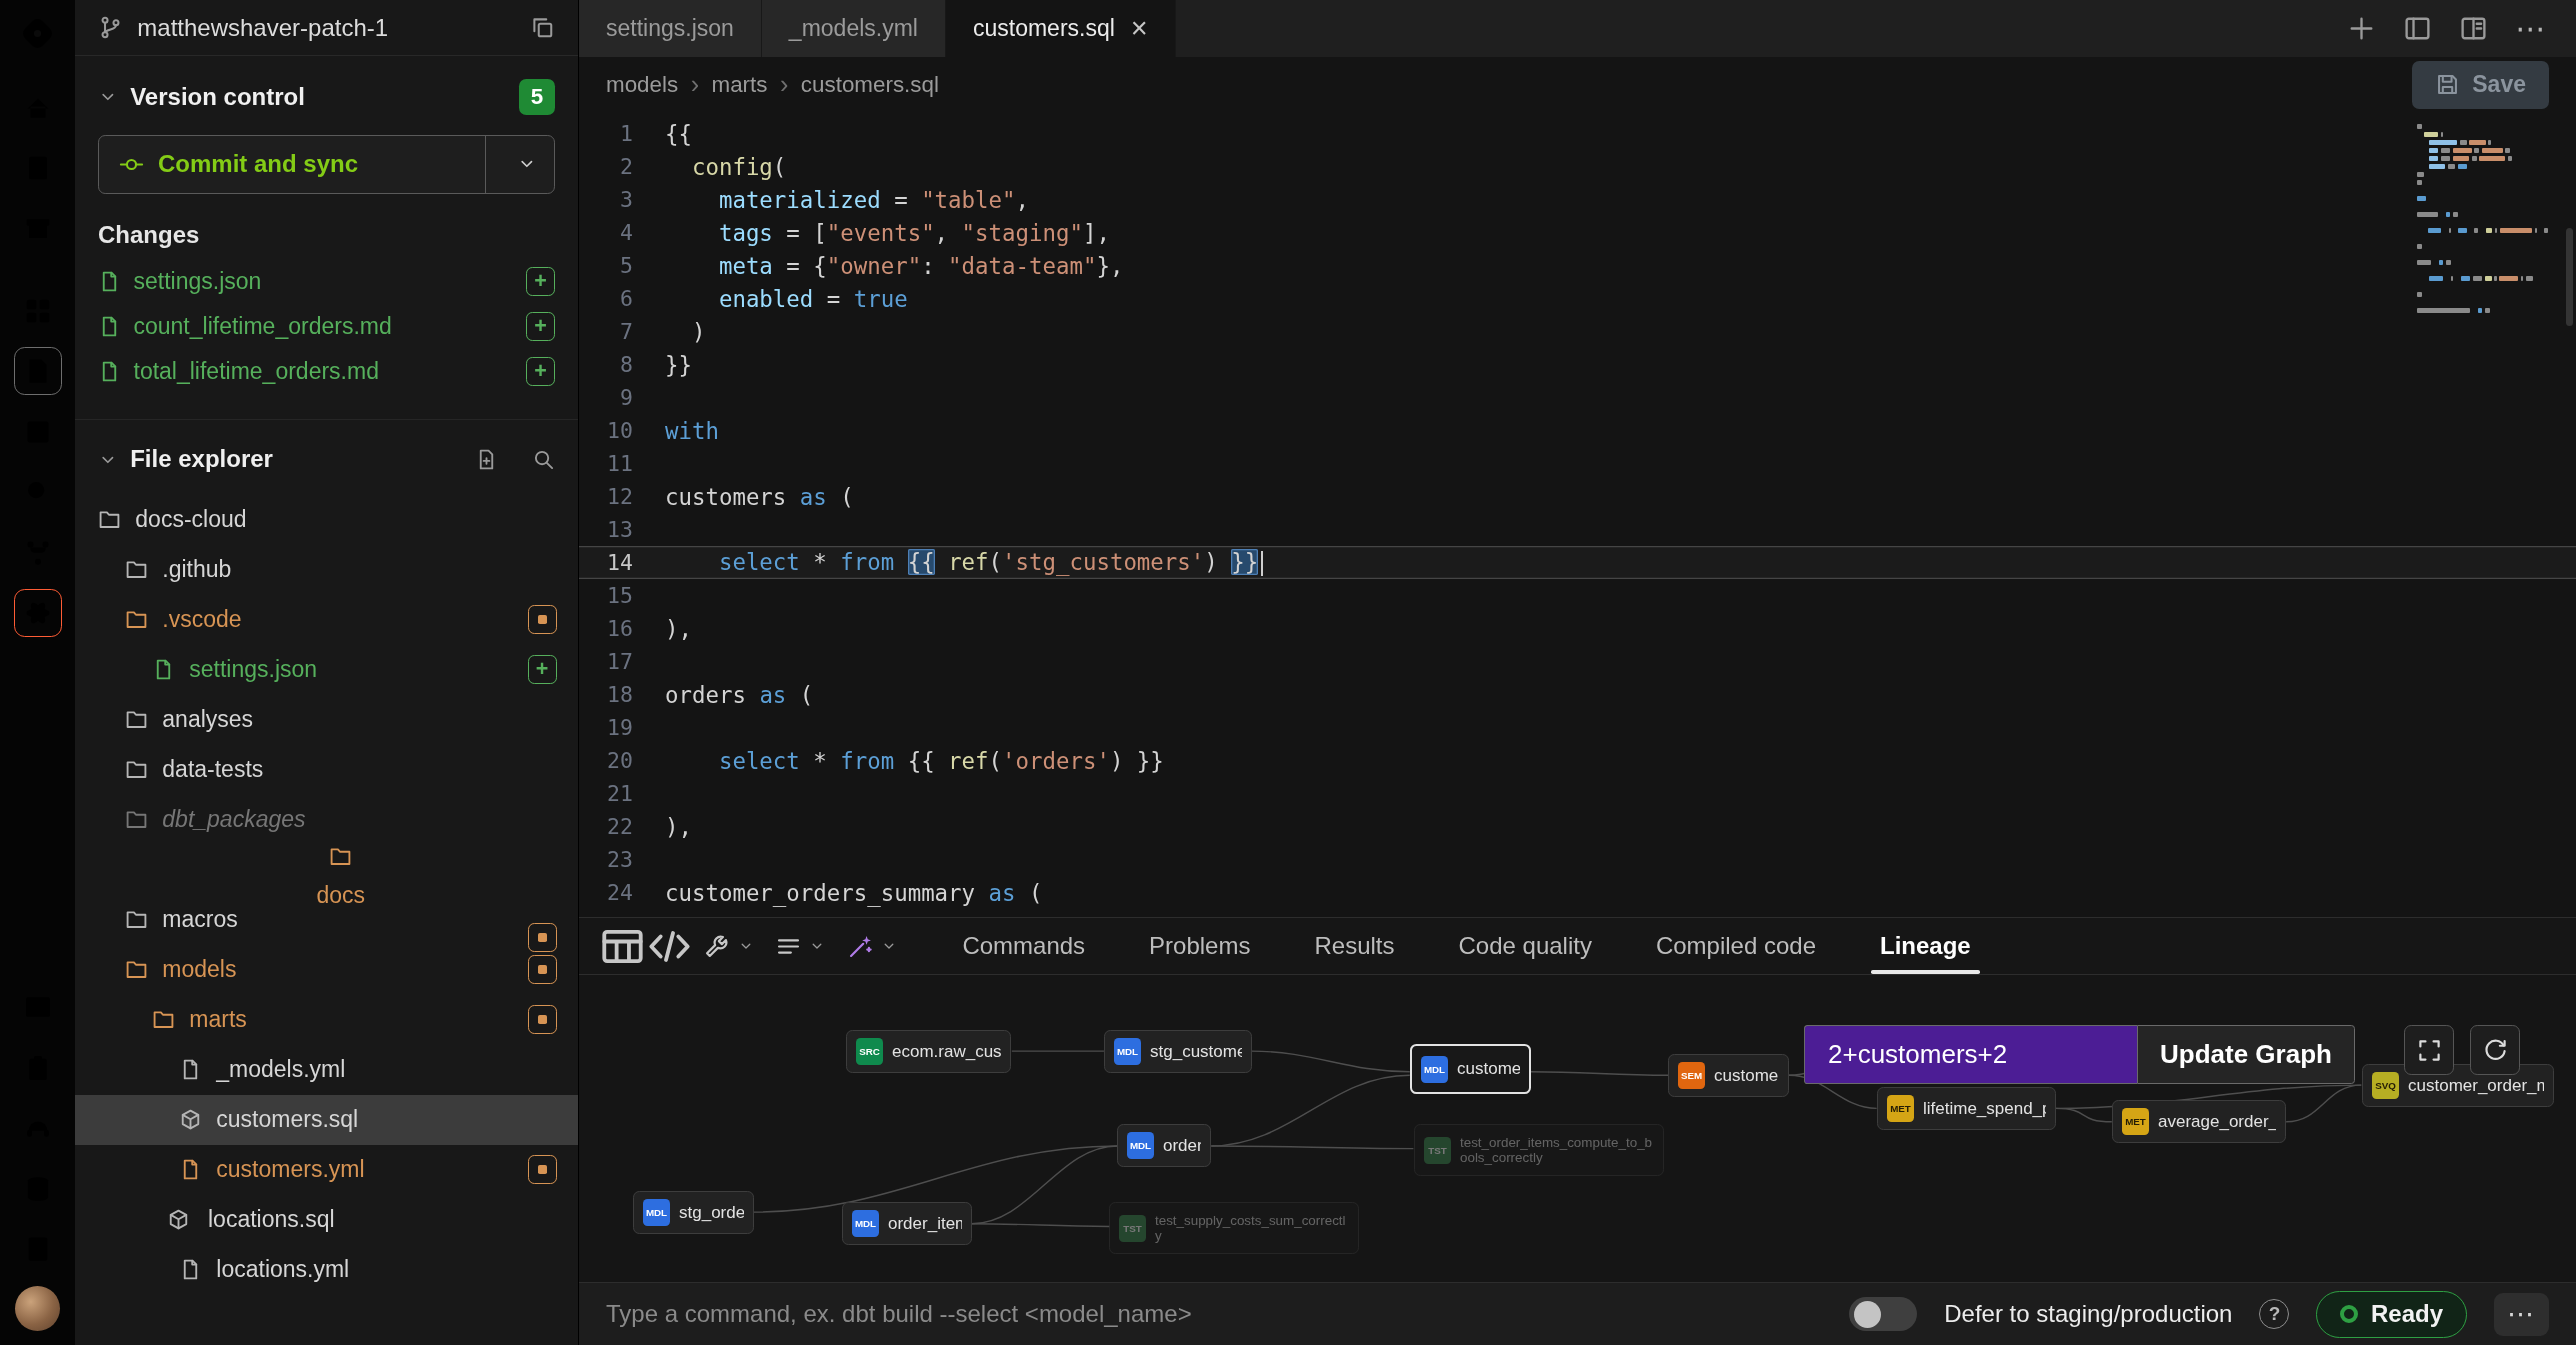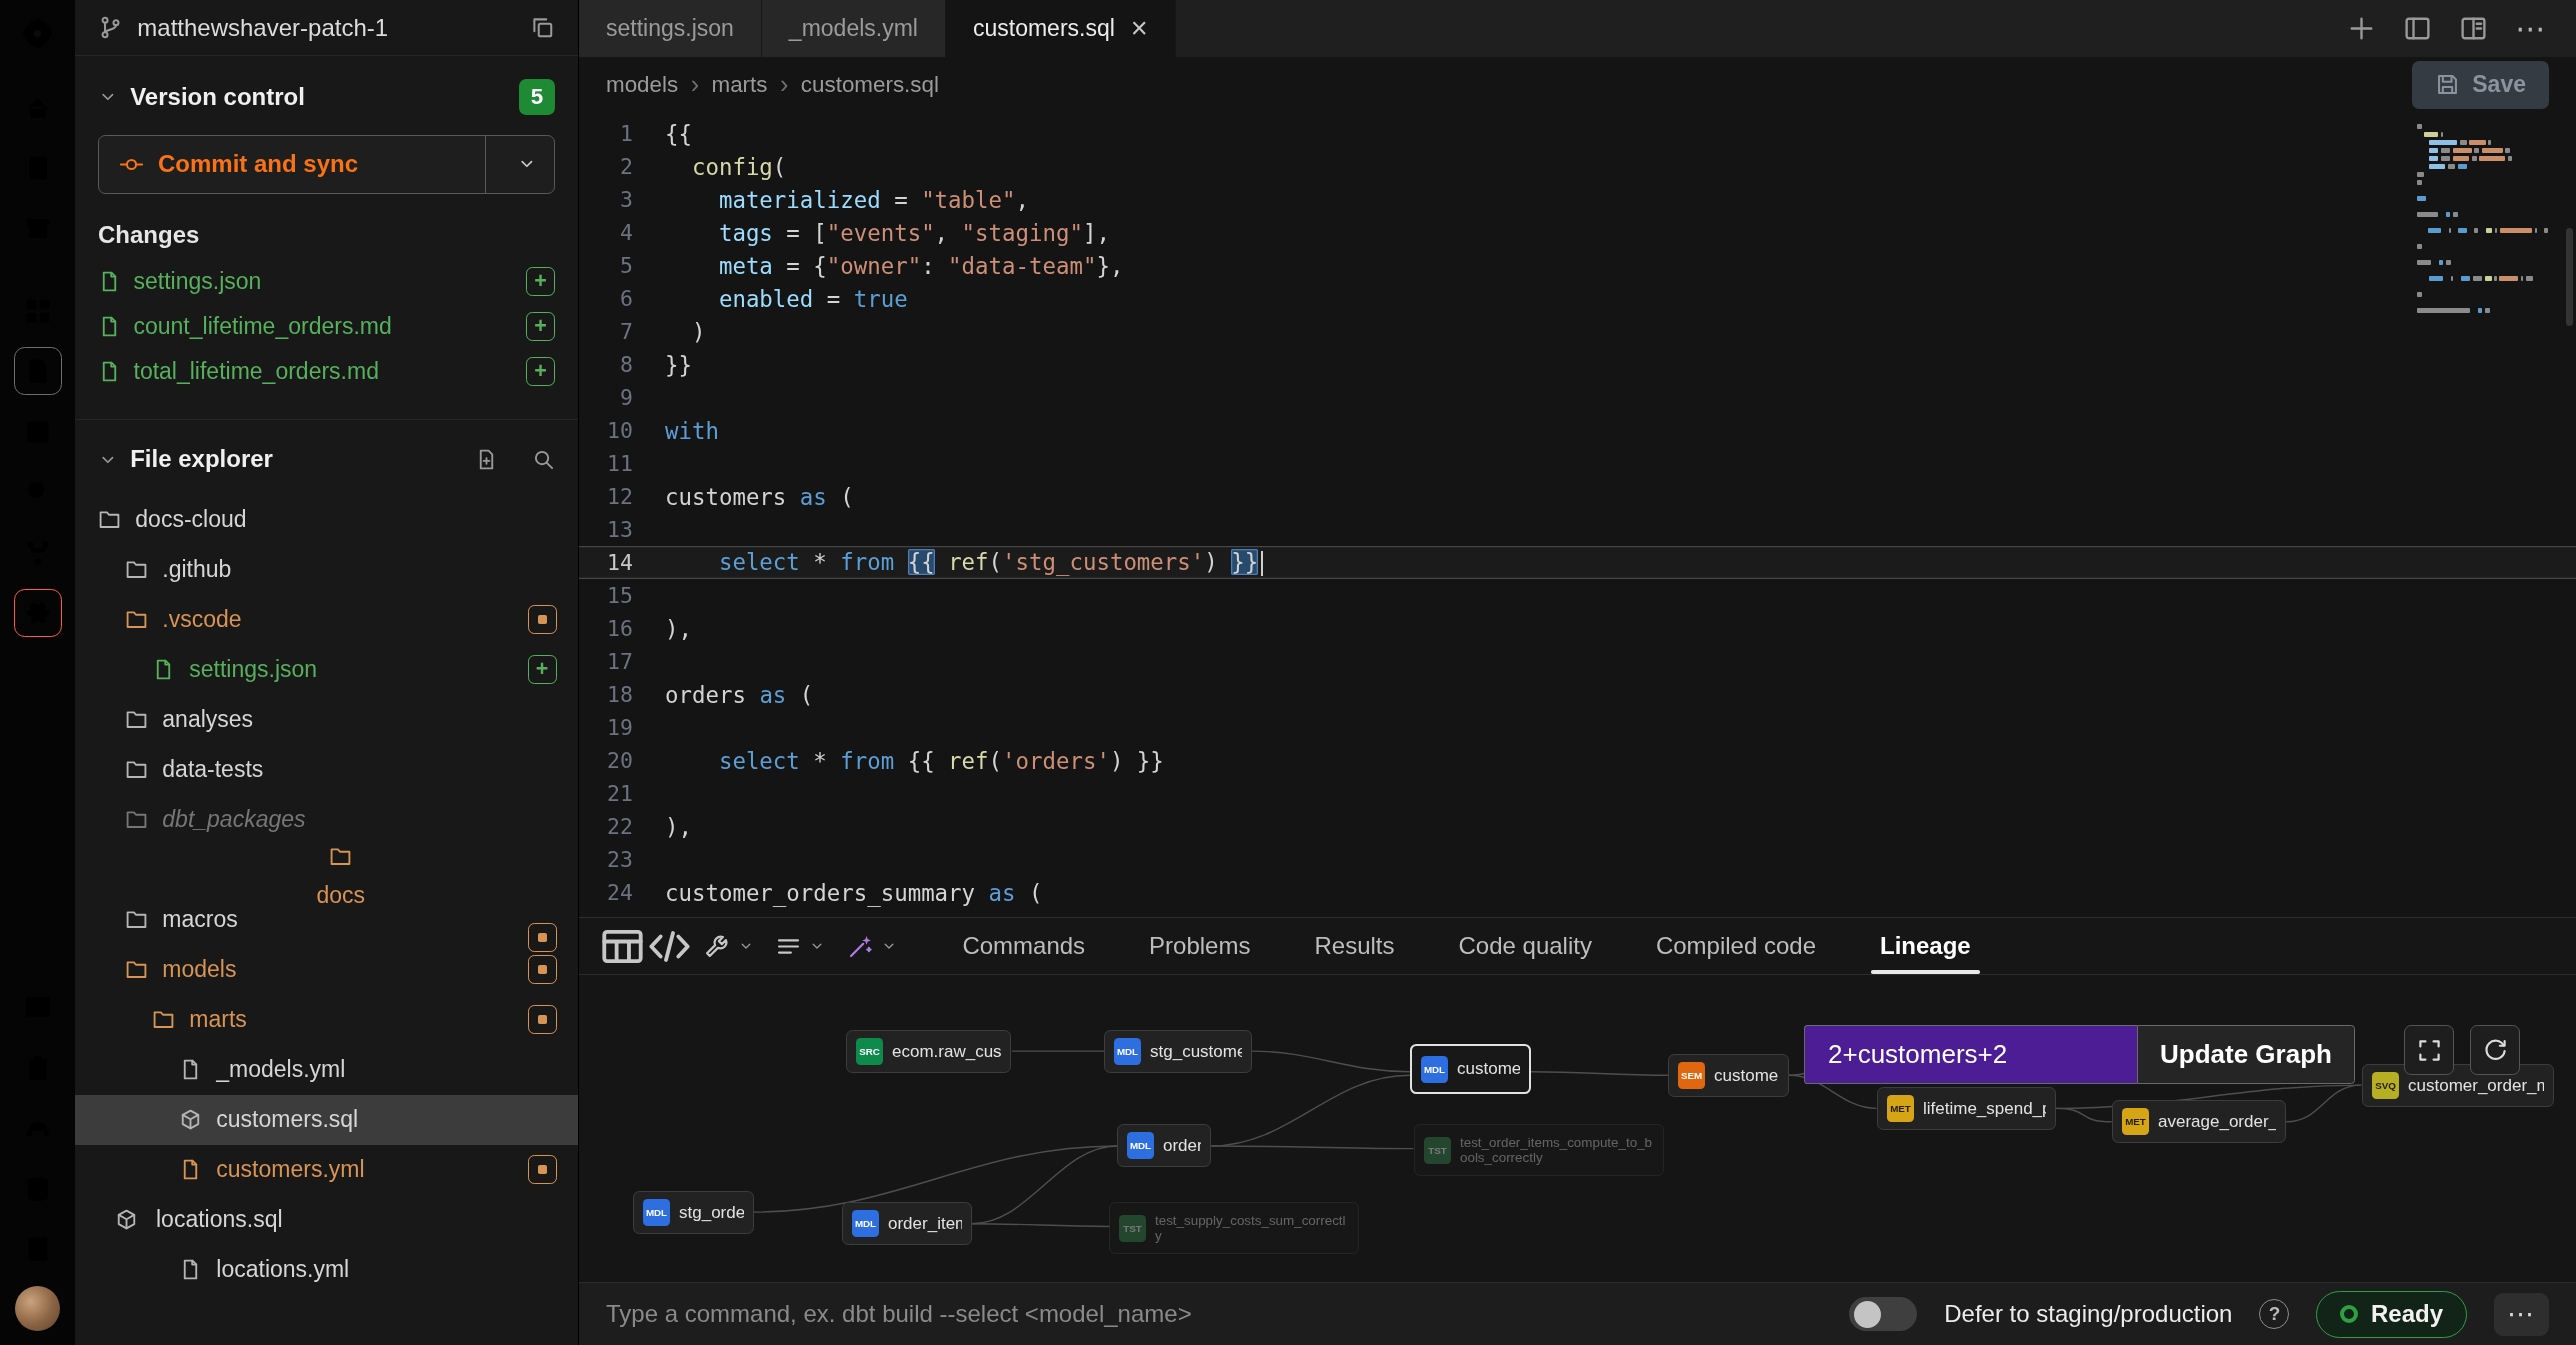--- a/index.html
+++ b/index.html
@@ -32,21 +32,21 @@
 
   
   .side { width:504px; flex-shrink:0; border-right:0.9px solid #000; display:flex; flex-direction:column; background:#181818; }
   .branch-bar { height:56px; flex-shrink:0; display:flex; align-items:center; gap:14.3px; padding:0 23px;
        border-bottom:0.9px solid #282828; color:#dcdcdc; font-size:24px; }
   .section-header { display:flex; align-items:center; gap:12.5px; padding:23px 23px 12.5px; }
   .section-title { font-weight:700; font-size:24px; color:#f0f0f0; }
   .vc-badge { background:#1f8a34; color:#fff; min-width:36px; height:36px; border-radius:7.2px;
        display:flex; align-items:center; justify-content:center; font-size:22.4px; font-weight:700; }
   .commit-btn { margin:7.2px 23px 0; height:59px; border:0.9px solid #5a5a5a; border-radius:7.2px; background:#1e1e1e;
-       display:flex; align-items:center; padding-left:19.7px; gap:14.3px; font-size:24px; color:#f97316; }
+       display:flex; align-items:center; padding-left:19.7px; gap:14.3px; font-size:24px; color:#84cc16; }
   .commit-label { font-weight:600; }
   .commit-divider { width:0.9px; height:100%; background:#5a5a5a; margin-left:auto; }
   .commit-chevron { width:54px; height:100%; display:flex; align-items:center; justify-content:center; color:#cfcfcf; }
   .changes-title { padding:27px 23px 10.7px; font-weight:700; font-size:24px; }
   .change-row { display:flex; align-items:center; gap:12.5px; height:45px; padding:0 23px; color:#56b05c; font-size:23px; }
   .badge-plus { width:29px; height:29px; border:1.8px solid #56b05c; border-radius:6.3px; color:#56b05c; flex-shrink:0;
        display:flex; align-items:center; justify-content:center; font-size:21.5px; font-weight:600; }
   .explorer-header { margin-top:25px; border-top:0.9px solid #262626; padding-top:25px; }
   .explorer-header .gap-l { margin-left:21.5px; }
   #file-tree { flex:1; padding-top:9px; overflow:hidden; }
@@ -474,21 +474,21 @@
         <div class="tree-row mod" style="padding-left: 104px;">
           <span class="icon s26 tree-ic">
             <svg viewBox="0 0 16 16">
               <path d="M4 1.8h5.4L12 4.4v9.8H4z"></path>
               <path d="M9.2 1.8v2.8H12"></path>
             </svg>
           </span>
           <span>customers.yml</span>
           <span class="badge-dot push"></span>
         </div>
-        <div class="tree-row" style="padding-left: 40px; gap: 18px;">
+        <div class="tree-row" style="padding-left: 92px; gap: 18px;">
           <span class="icon s26 tree-ic">
             <svg viewBox="0 0 16 16">
               <path d="M8 1.8l5.4 3v6.4l-5.4 3-5.4-3V4.8z"></path>
               <path d="M2.6 4.8L8 7.8l5.4-3M8 7.8v6.4"></path>
             </svg>
           </span>
           <span>locations.sql</span>
         </div>
         <div class="tree-row" style="padding-left: 104px;">
           <span class="icon s26 tree-ic">

